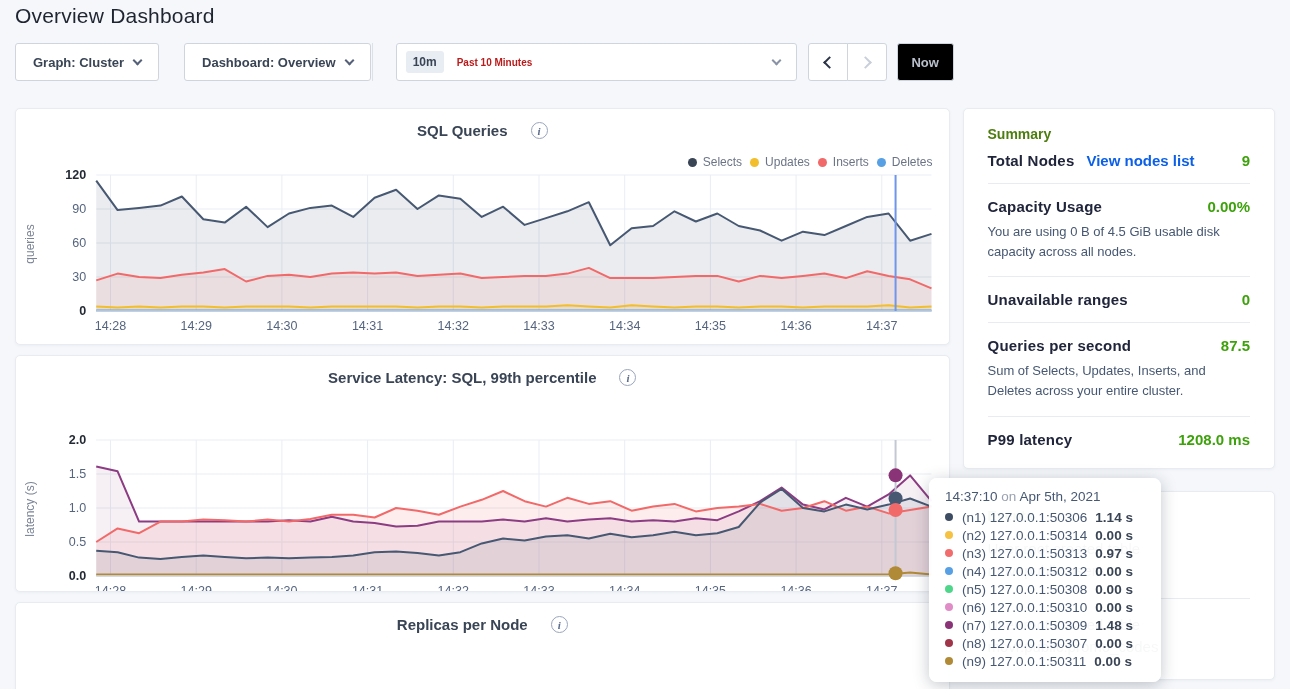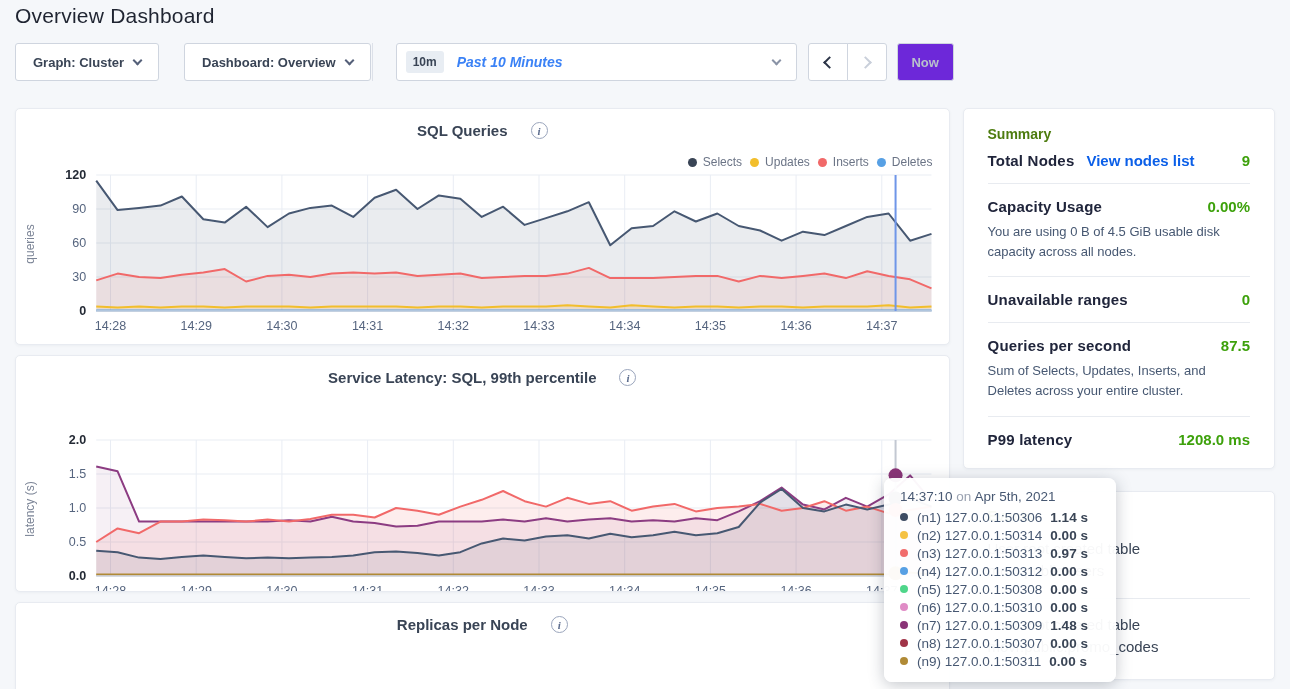--- a/index.html
+++ b/index.html
@@ -22,32 +22,32 @@
     transform:rotate(-45deg); margin-top:-3px; }
   .chev.gray { border-color:#8a93a6; }
   .mr25 { margin-right:25px; }
   .vdiv { width:1px; height:38px; background:#dde1e9; margin:0 23px 0 1px; }
   .time-btn {
     width:401px; height:38px; background:#fff; border:1px solid #cfd5df; border-radius:3px;
     display:flex; align-items:center; padding:0 16px 0 9px; cursor:pointer;
   }
   .time-badge { background:#e8edf3; color:#394455; font-size:12px; font-weight:700;
     border-radius:3px; padding:4px 7px; margin-right:13px; }
-  .time-label { font-size:14px; font-weight:700; color:#3b82f6;font-style:italic; }
+  .time-label { font-size:10px; font-weight:700; color:#b91c1c; }
   .time-btn .chev { margin-left:auto; }
   .btn-group { display:flex; margin-left:11px; }
   .nav-btn { width:40px; height:38px; background:#fff; border:1px solid #cfd5df; display:flex;
     align-items:center; justify-content:center; cursor:pointer; }
   .nav-btn.first { border-radius:3px 0 0 3px; }
   .nav-btn.last { border-radius:0 3px 3px 0; margin-left:-1px; }
   .arrow { width:9px; height:9px; border-left:2.5px solid #2b3447; border-bottom:2.5px solid #2b3447; }
   .arrow.left { transform:rotate(45deg); margin-left:3px; }
   .arrow.right { transform:rotate(225deg); margin-right:3px; }
   .arrow.disabled { border-color:#c9cfda; }
-  .now-btn { margin-left:10px; width:57px; height:38px; background:#6d28d9; border:1px solid #cfd5df;
+  .now-btn { margin-left:10px; width:57px; height:38px; background:#000000; border:1px solid #cfd5df;
     border-radius:3px; font-size:13px; font-weight:700; color:#b9c0cc; }
 
   
   .content { display:flex; margin:27px 15px 0 15px; gap:13px; align-items:flex-start; }
   .charts-col { width:945px; display:flex; flex-direction:column; gap:10px; }
   .side-col { width:316px; display:flex; flex-direction:column; }
   .card { background:#fff; border:1px solid #e8ebf1; border-radius:5px;
     box-shadow:0 1px 3px rgba(60,70,90,.05); }
 
   
@@ -78,21 +78,21 @@
   .sum-desc { margin-top:7px; font-size:13px; color:#475872; line-height:1.55; }
 
   
   .events-card { padding:16px 24px 20px 24px; min-height:184px; }
   .events-list { margin-top:14px; }
   .event-item { font-size:15px; color:#394455; line-height:1.5; }
   .event-divider { height:1px; background:#e8ebf0; margin:15px 0; }
 
   
   .tooltip {
-    position:absolute; left:884px; top:478px; width:232px; z-index:50;
+    position:absolute; left:929px; top:478px; width:232px; z-index:50;
     background:rgba(255,255,255,.96); border-radius:8px;
     box-shadow:0 3px 16px rgba(40,50,70,.28); padding:11px 16px 12px 16px;
   }
   .tt-head { font-size:13.5px; color:#475872; margin-bottom:4px; }
   .tt-head .on { color:#9aa2b1; }
   .tt-row { display:flex; align-items:center; height:18px; font-size:13.5px; color:#475872; }
   .tt-dot { width:8px; height:8px; border-radius:50%; margin-right:9px; flex:0 0 auto; }
   .tt-val { font-weight:700; color:#394455; margin-left:8px; }
 </style>
 </head>

